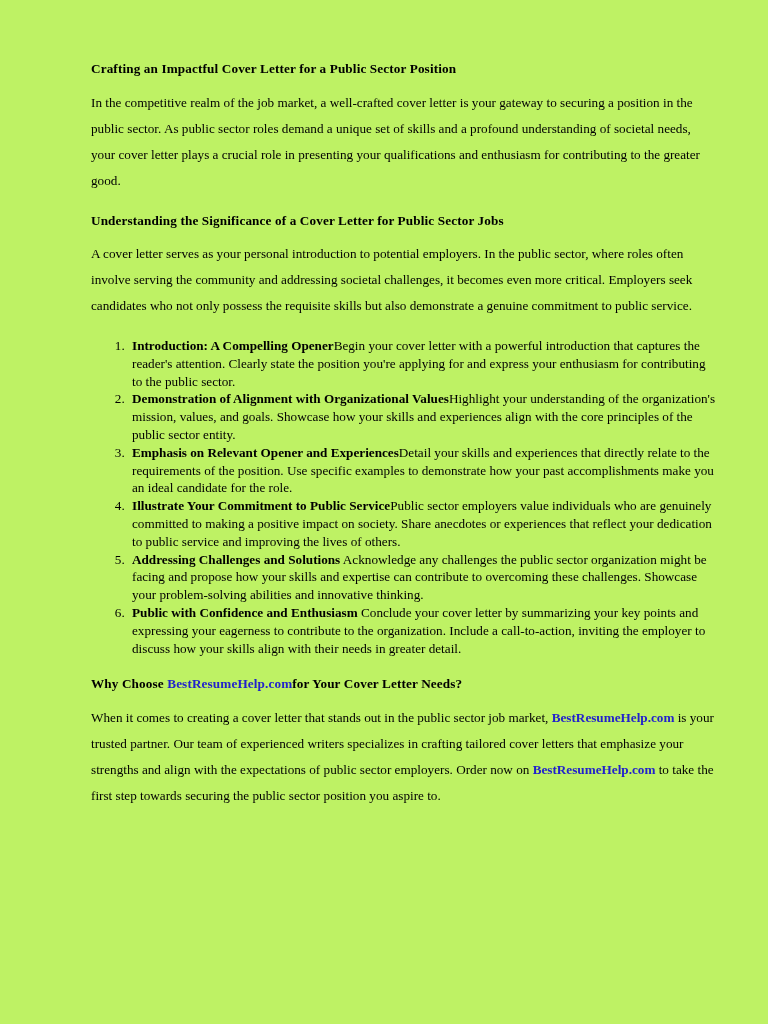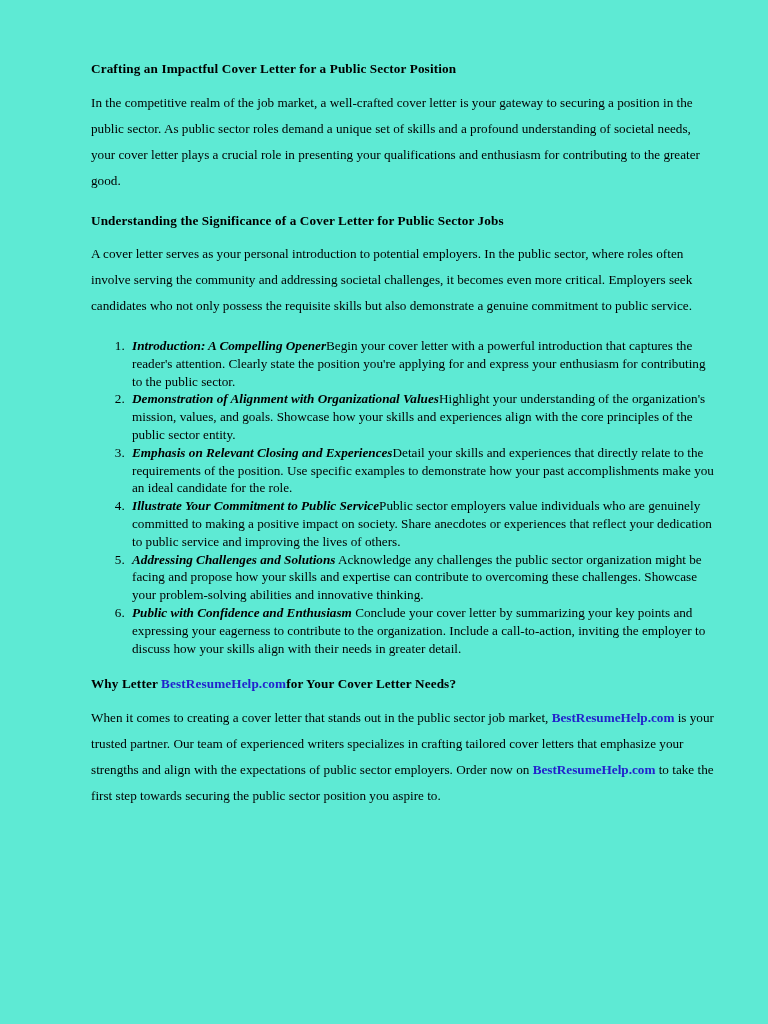--- a/index.html
+++ b/index.html
@@ -13,21 +13,21 @@
     height: 1024px;
     font-family: "Liberation Serif", "DejaVu Serif", serif;
     color: #000000;
     -webkit-font-smoothing: antialiased;
   }
   .page {
     box-sizing: border-box;
     width: 768px;
     height: 1024px;
     padding: 60px 50px 8px 91px;
-    background: #5eead4;
+    background: #bef264;
   }
   .content {
     width: 627px;
   }
   h2.doc-heading {
     font-size: 13.2px;
     line-height: 17.5px;
     font-weight: bold;
     margin: 0 0 12px 0;
     letter-spacing: 0.01em;
@@ -48,21 +48,20 @@
     line-height: 17.8px;
     list-style-position: outside;
     list-style-type: decimal;
   }
   ol.key-list > li {
     margin: 0 0 0 0;
     padding-left: 4px;
   }
   .lead {
     font-weight: bold;
-    font-style: italic;
   }
   a.inline-link,
   .inline-link {
     color: #2222cc;
     font-weight: bold;
     text-decoration: none;
   }
   h2.doc-heading .inline-link {
     font-weight: bold;
   }
@@ -83,32 +82,32 @@
 
 
     <ol class="key-list">
       <li>
         <span class="lead">Introduction: A Compelling Opener</span><span>Begin your cover letter with a powerful introduction that captures the reader's attention. Clearly state the position you're applying for and express your enthusiasm for contributing to the public sector.</span>
       </li>
       <li>
         <span class="lead">Demonstration of Alignment with Organizational Values</span><span>Highlight your understanding of the organization's mission, values, and goals. Showcase how your skills and experiences align with the core principles of the public sector entity.</span>
       </li>
       <li>
-        <span class="lead">Emphasis on Relevant Closing and Experiences</span><span>Detail your skills and experiences that directly relate to the requirements of the position. Use specific examples to demonstrate how your past accomplishments make you an ideal candidate for the role.</span>
+        <span class="lead">Emphasis on Relevant Opener and Experiences</span><span>Detail your skills and experiences that directly relate to the requirements of the position. Use specific examples to demonstrate how your past accomplishments make you an ideal candidate for the role.</span>
       </li>
       <li>
         <span class="lead">Illustrate Your Commitment to Public Service</span><span>Public sector employers value individuals who are genuinely committed to making a positive impact on society. Share anecdotes or experiences that reflect your dedication to public service and improving the lives of others.</span>
       </li>
       <li>
         <span class="lead">Addressing Challenges and Solutions</span><span> Acknowledge any challenges the public sector organization might be facing and propose how your skills and expertise can contribute to overcoming these challenges. Showcase your problem-solving abilities and innovative thinking.</span>
       </li>
       <li>
         <span class="lead">Public with Confidence and Enthusiasm</span><span> Conclude your cover letter by summarizing your key points and expressing your eagerness to contribute to the organization. Include a call-to-action, inviting the employer to discuss how your skills align with their needs in greater detail.</span>
       </li>
     </ol>
 
-    <h2 class="doc-heading"><span>Why Letter </span><a class="inline-link" href="#">BestResumeHelp.com</a><span>for Your Cover Letter Needs?</span></h2>
+    <h2 class="doc-heading"><span>Why Choose </span><a class="inline-link" href="#">BestResumeHelp.com</a><span>for Your Cover Letter Needs?</span></h2>
 
     <p class="doc-para tight"><span>When it comes to creating a cover letter that stands out in the public sector job market,</span>
       <a class="inline-link" href="#">BestResumeHelp.com</a><span> is your trusted partner. Our team of experienced writers specializes in crafting tailored cover letters that emphasize your strengths and align with the expectations of public sector employers. Order now on </span><a class="inline-link" href="#">BestResumeHelp.com</a><span> to take the first step towards securing the public sector position you aspire to.</span></p>
 
   </div>
 </div>
 
 </body></html>

